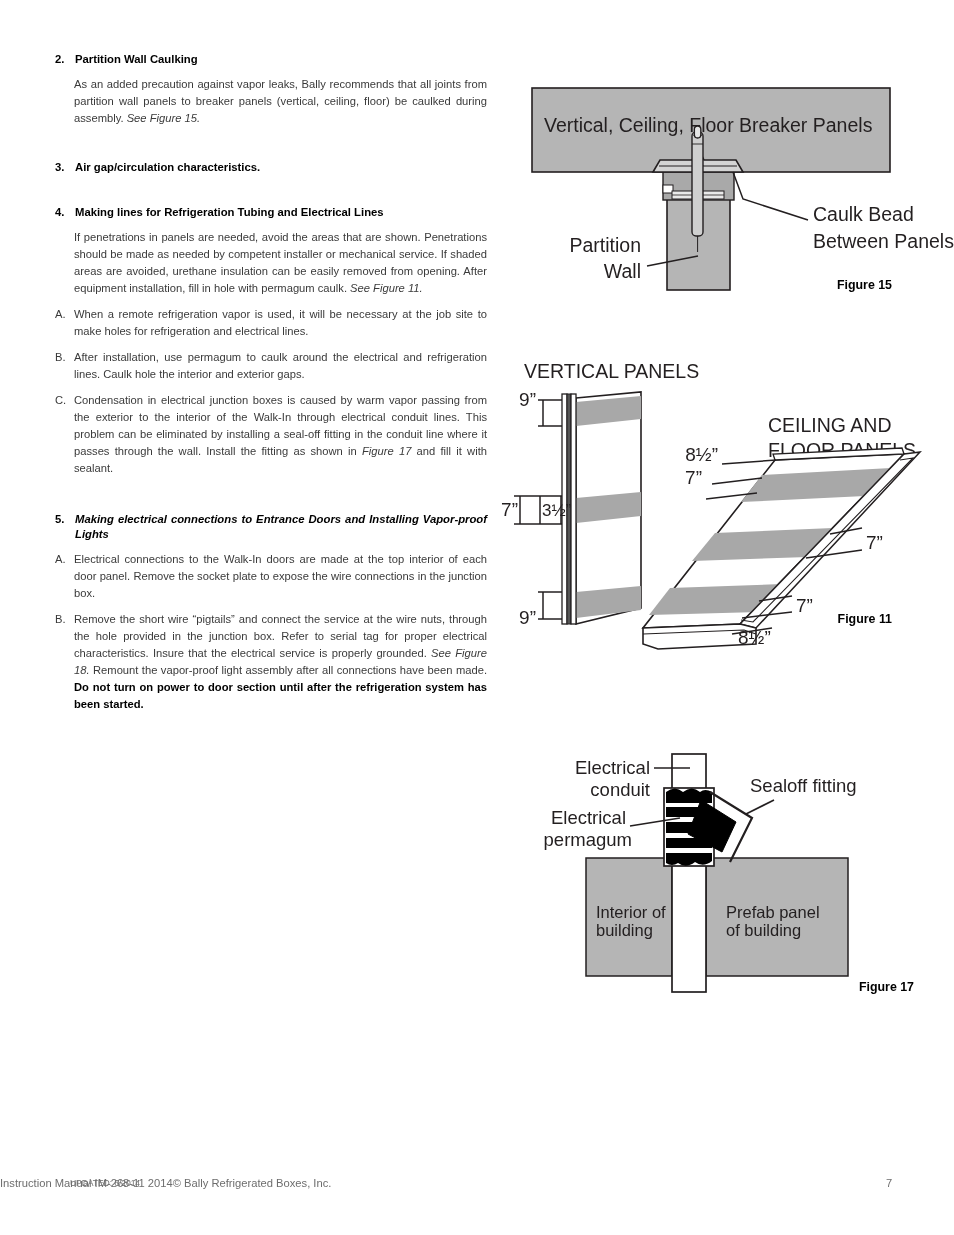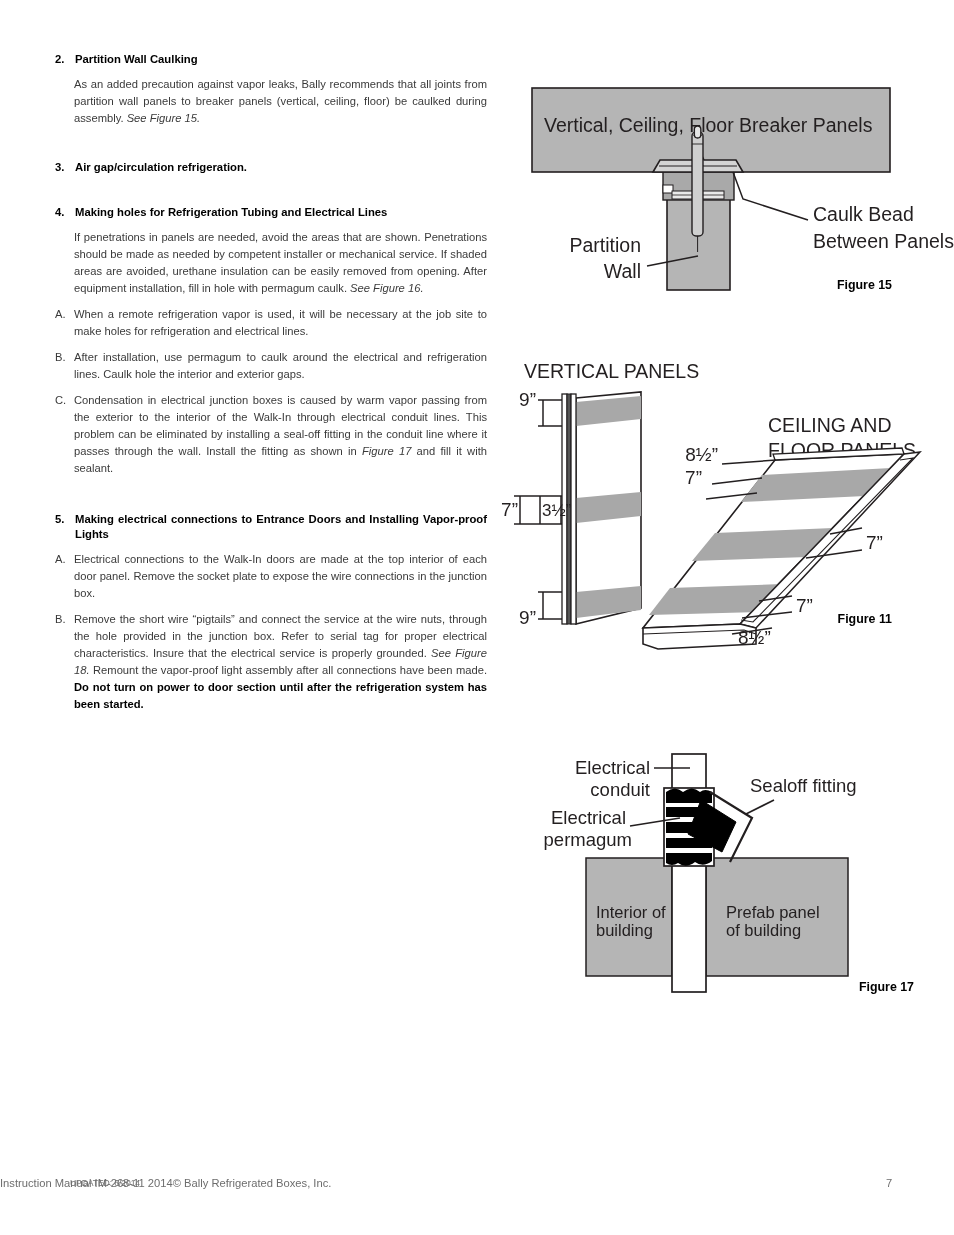--- a/index.html
+++ b/index.html
@@ -91,51 +91,51 @@
     <div class="num-head">
       <span class="marker">2.</span>
       <span class="ht">Partition Wall Caulking</span>
     </div>
     <p class="para"><span>As an added precaution against vapor leaks, Bally recommends that all joints from partition wall panels to breaker panels (vertical, ceiling, floor) be caulked during assembly. </span><i class="fig">See Figure 15.</i></p>
 
     <div class="gap-a"></div>
 
     <div class="num-head">
       <span class="marker">3.</span>
-      <span class="ht">Air gap/circulation refrigeration.</span>
+      <span class="ht">Air gap/circulation characteristics.</span>
     </div>
 
     <div class="gap-b"></div>
 
     <div class="num-head">
       <span class="marker">4.</span>
-      <span class="ht">Making holes for Refrigeration Tubing  and Electrical Lines</span>
-    </div>
-    <p class="para"><span>If penetrations in panels are needed, avoid the areas that are shown. Penetrations should be made as needed by competent installer or mechanical service. If shaded areas are avoided, urethane insulation can be easily removed from opening. After equipment installation, fill in hole with permagum caulk. </span><i class="fig">See Figure 16.</i></p>
+      <span class="ht">Making lines for Refrigeration Tubing  and Electrical Lines</span>
+    </div>
+    <p class="para"><span>If penetrations in panels are needed, avoid the areas that are shown. Penetrations should be made as needed by competent installer or mechanical service. If shaded areas are avoided, urethane insulation can be easily removed from opening. After equipment installation, fill in hole with permagum caulk. </span><i class="fig">See Figure 11.</i></p>
 
     <div class="lettered">
       <span class="marker">A.</span>
       <span class="lt">When a remote refrigeration vapor is used, it will be necessary at the job site to  make holes for refrigeration and electrical lines.</span>
     </div>
 
     <div class="lettered">
       <span class="marker">B.</span>
       <span class="lt">After installation, use permagum to caulk around the electrical and refrigeration lines.  Caulk hole the interior and exterior gaps.</span>
     </div>
 
     <div class="lettered">
       <span class="marker">C.</span>
       <span class="lt"><span>Condensation in electrical junction boxes is caused by warm vapor passing from the exterior to the interior of the Walk-In through electrical conduit lines.  This problem can be eliminated by installing a seal-off fitting in the conduit line where it passes through the wall.  Install the fitting as shown in </span><i class="fig">Figure 17</i><span> and fill it with sealant.</span></span>
     </div>
 
     <div class="gap-c"></div>
 
     <div class="num-head">
       <span class="marker">5.</span>
-      <span class="ht" style="text-align:justify;">Making electrical connections to Entrance Doors and Installing Vapor-proof Lights</span>
+      <span class="ht" style="text-align:justify;font-style:italic;">Making electrical connections to Entrance Doors and Installing Vapor-proof Lights</span>
     </div>
 
     <div class="lettered">
       <span class="marker">A.</span>
       <span class="lt">Electrical connections to the Walk-In doors are made at the top interior of each door panel.  Remove the socket plate to expose the wire connections in the junction box.</span>
     </div>
 
     <div class="lettered">
       <span class="marker">B.</span>
       <span class="lt"><span>Remove the short wire “pigtails” and connect the service at the wire nuts, through the hole provided in the junction box.  Refer to serial tag for proper electrical characteristics.  Insure that the electrical service is properly grounded.  </span><i class="fig">See Figure 18.</i><span>  Remount the vapor-proof light assembly after all connections have been made.  </span><b class="strong">Do not turn on power to door section until after the refrigeration system has been started.</b></span>

